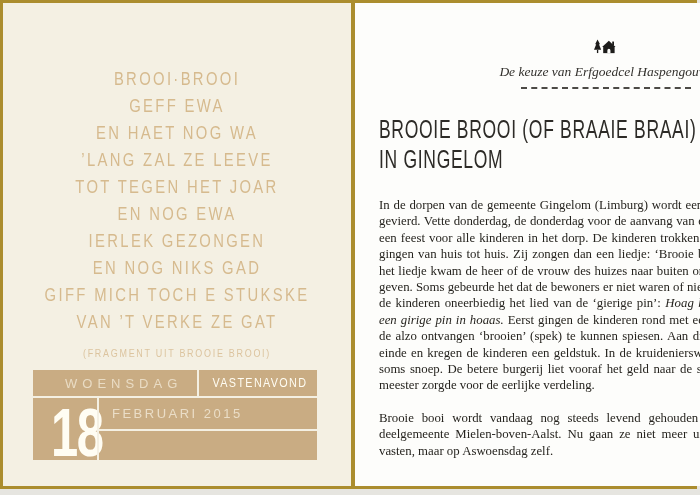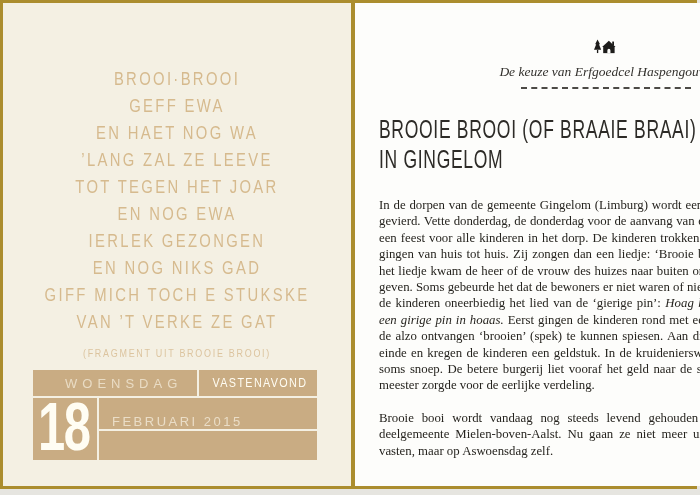--- a/index.html
+++ b/index.html
@@ -65,33 +65,33 @@
     color:rgba(255,252,240,0.6);
   }
   .event {
     font-size:12px; letter-spacing:1.5px;
     transform:scaleX(0.9); transform-origin:right center;
     color:#fffdf3;
   }
   .bar-hline1 { position:absolute; left:0; right:0; top:26px; height:2px; background:#f4f0e3; }
   .bar-vline1 { position:absolute; left:164px; top:0; width:2px; height:26px; background:#f4f0e3; }
   .day-cell {
-    position:absolute; left:4px; top:28px; width:53px; bottom:0;
-    display:flex; align-items:flex-end; justify-content:center;
+    position:absolute; left:17px; top:28px; width:53px; bottom:0;
+    display:flex; align-items:flex-start; justify-content:center;
   }
   .day-num {
     font-size:68px; font-weight:bold;
     transform:scaleX(0.72);
     letter-spacing:-2px;
     line-height:1;
   }
   .bar-vline2 { position:absolute; left:64px; top:28px; width:2px; bottom:0; background:#f4f0e3; }
   .month-cell {
     position:absolute; left:66px; top:28px; right:0; height:31px;
-    display:flex; align-items:flex-end; padding-left:13px;
+    display:flex; align-items:center; padding-left:13px;
   }
   .month-label {
     font-size:13px; letter-spacing:2.5px;
     color:rgba(255,252,240,0.62);
   }
   .bar-hline2 { position:absolute; left:66px; right:0; top:59px; height:2px; background:#f4f0e3; }
   
   .right-page {
     flex:1; height:100%;
     background:#fdfdfb;

